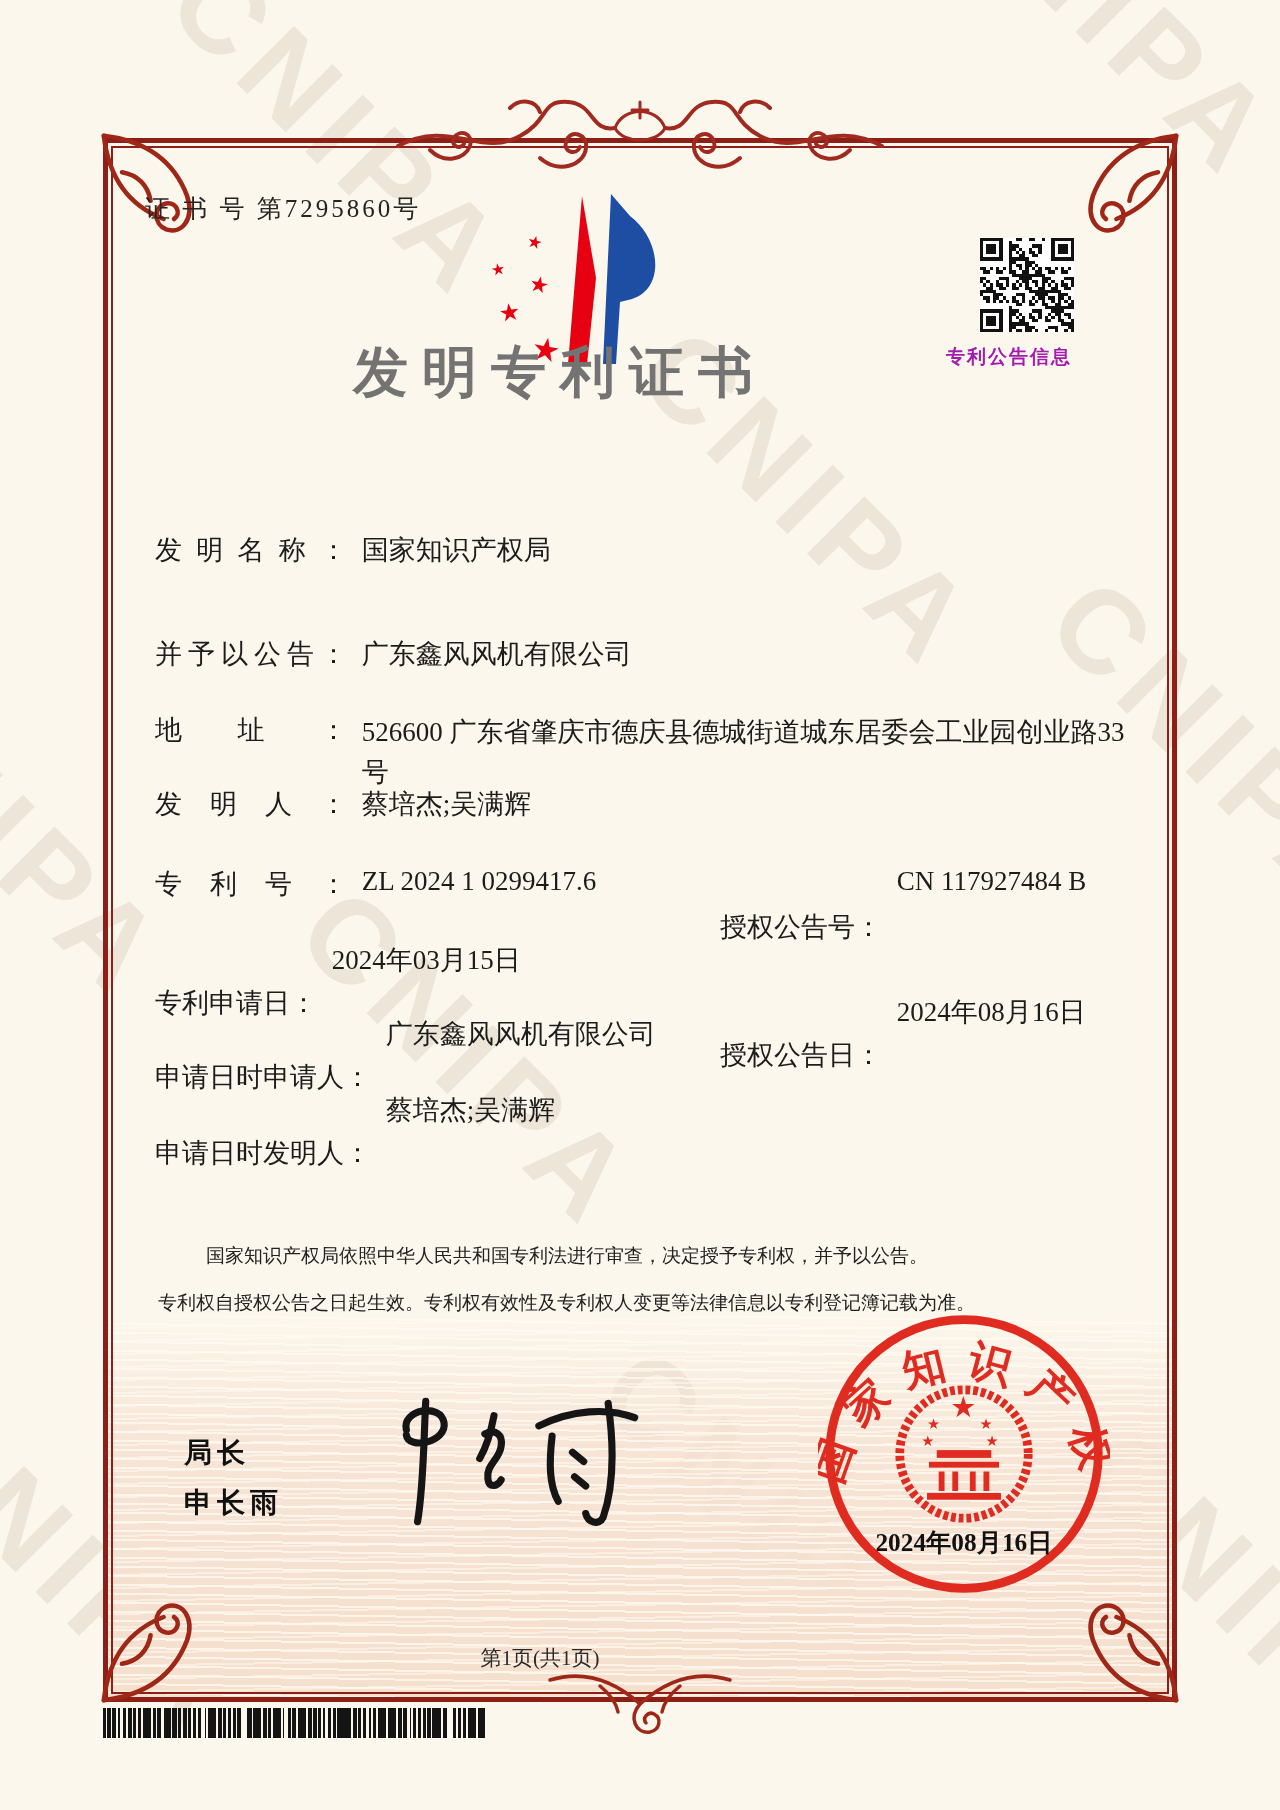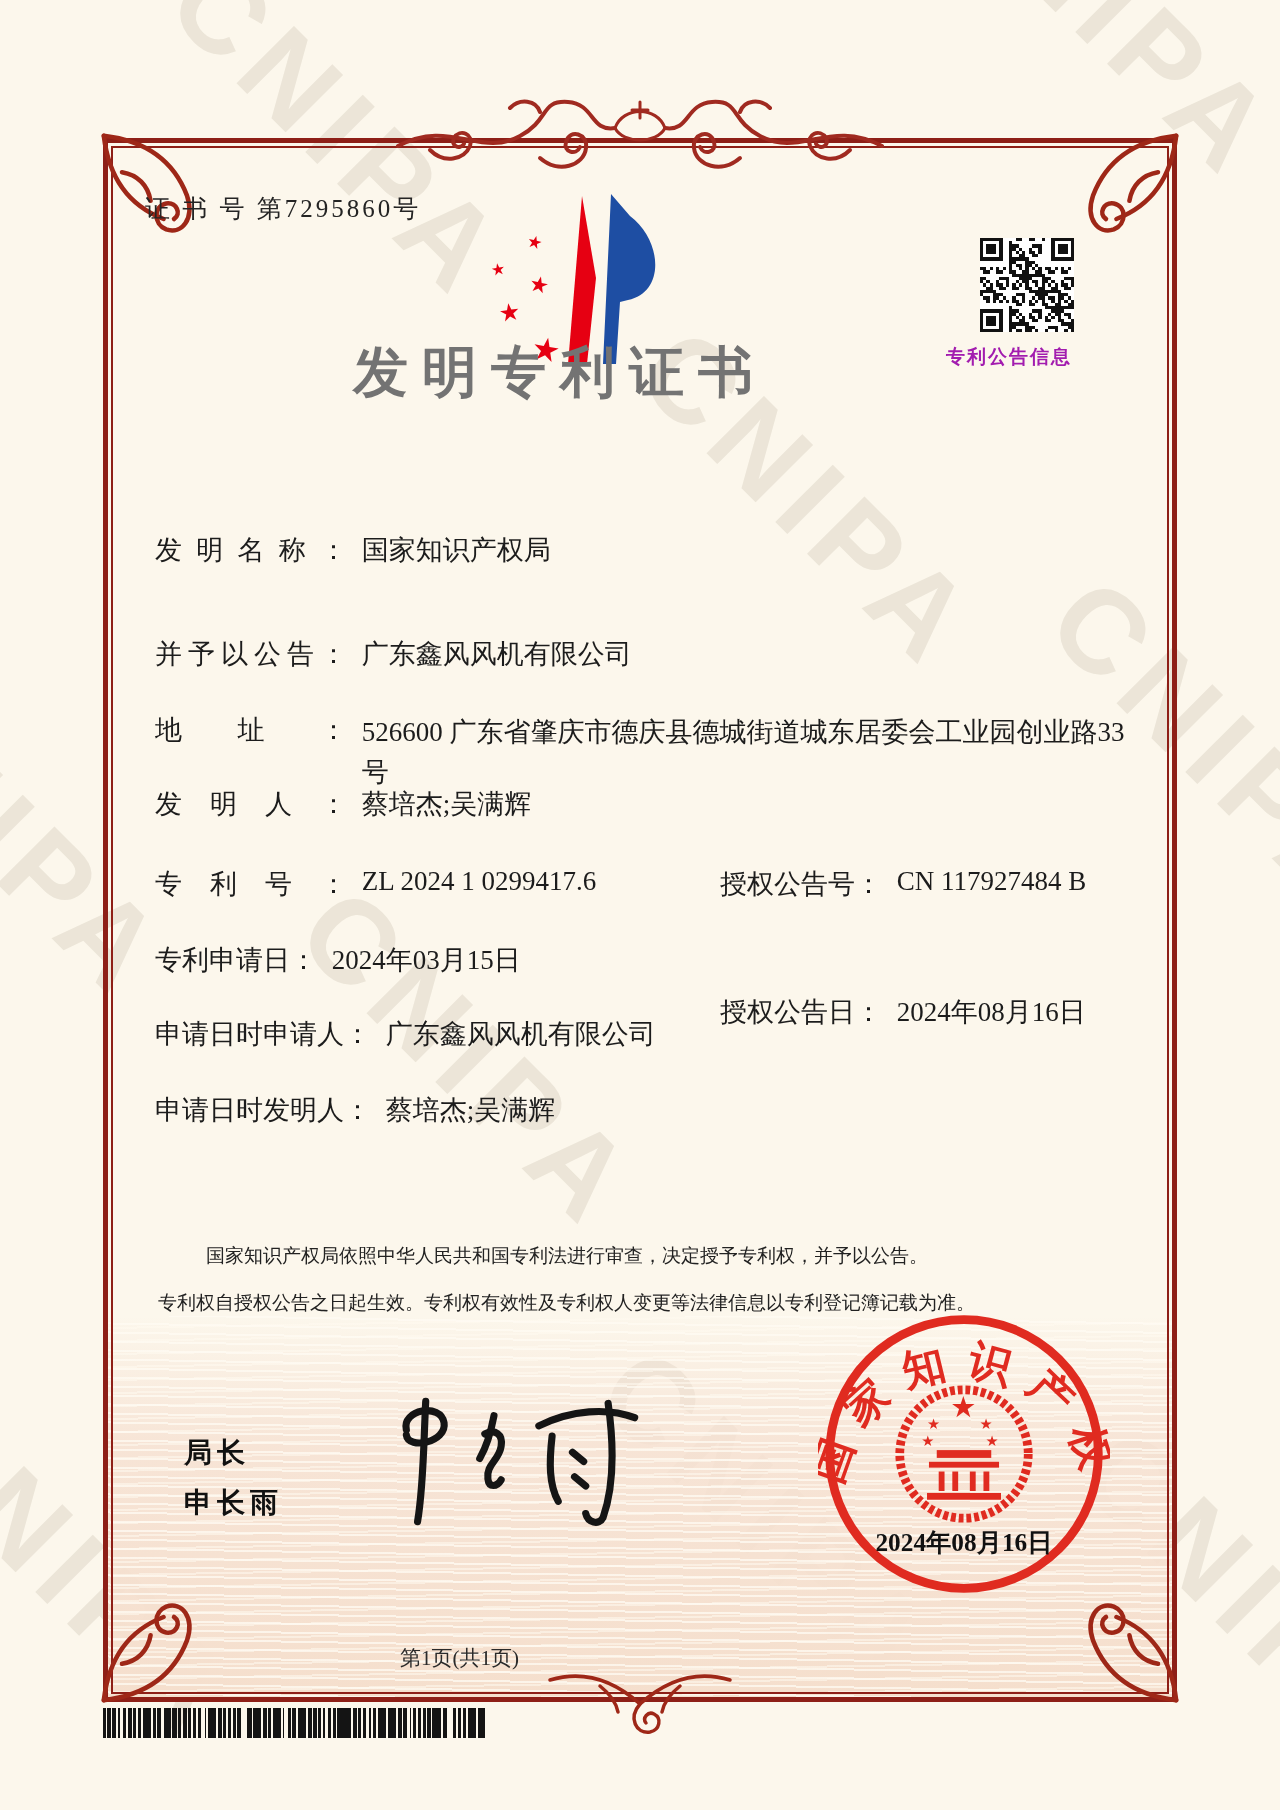--- a/index.html
+++ b/index.html
@@ -24,32 +24,32 @@
   .certno{left:145px;top:192px;font-size:25px;letter-spacing:3px;color:#242424;}
   .logo{left:478px;top:190px;}
   .qr{left:980px;top:238px;width:94px;height:94px;background:#fff;}
   .qrcap{left:946px;top:344px;width:165px;text-align:left;font-size:19px;letter-spacing:2px;
          color:#a21caf;font-weight:bold;}
   .title{left:330px;top:336px;width:460px;text-align:center;font-size:55px;font-weight:bold;
          letter-spacing:14px;color:#737373;}
   
   .row{position:absolute;font-size:27px;color:#1c1c1c;white-space:nowrap;}
   .lbl{display:inline-block;width:192px;text-align:justify;text-align-last:justify;vertical-align:top;}
-  .lbl-n{display:inline-block;vertical-align:top;}
+  .lbl-n{display:inline-block;vertical-align:top;margin-top:43px;}
   .val{display:inline-block;margin-left:8px;vertical-align:top;}
   .val-wrap{white-space:normal;width:770px;line-height:40px;}
   
   .statement{left:158px;top:1232px;width:966px;font-size:19px;line-height:47px;color:#222;}
   .statement .l1{padding-left:48px;}
   
   .signer{left:168px;top:1428px;font-family:"Liberation Sans","DejaVu Sans",sans-serif;
           font-size:28px;font-weight:600;letter-spacing:5px;color:#111;line-height:50px;margin-left:16px;}
   .sig{left:388px;top:1388px;}
   .seal{left:818px;top:1308px;}
-  .pageinfo{left:400px;top:1644px;width:280px;font-size:21px;color:#2a2a2a;}
+  .pageinfo{left:400px;top:1644px;width:280px;text-align:center;font-size:21px;color:#2a2a2a;}
   .barcode{left:103px;top:1708px;width:382px;height:30px;
      background:
        repeating-linear-gradient(90deg, rgba(252,247,236,0) 0 17px, #fcf7ec 17px 20px, rgba(252,247,236,0) 20px 41px),
        repeating-linear-gradient(90deg, #141414 0 3px, rgba(0,0,0,0) 3px 5px),
        repeating-linear-gradient(90deg, #141414 0 2px, rgba(0,0,0,0) 2px 9px),
        repeating-linear-gradient(90deg, rgba(0,0,0,0) 0 4px, #141414 4px 6px, rgba(0,0,0,0) 6px 13px);}
 </style>
 </head>
 <body>
 

